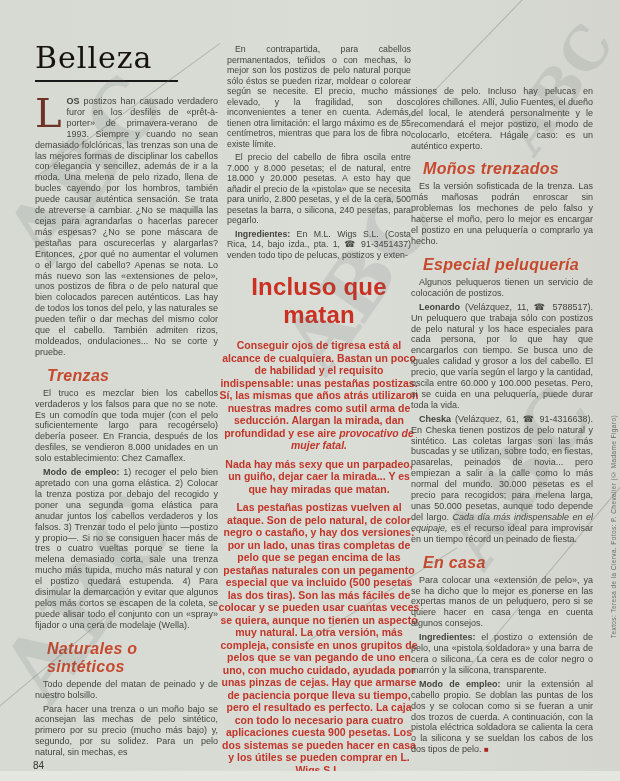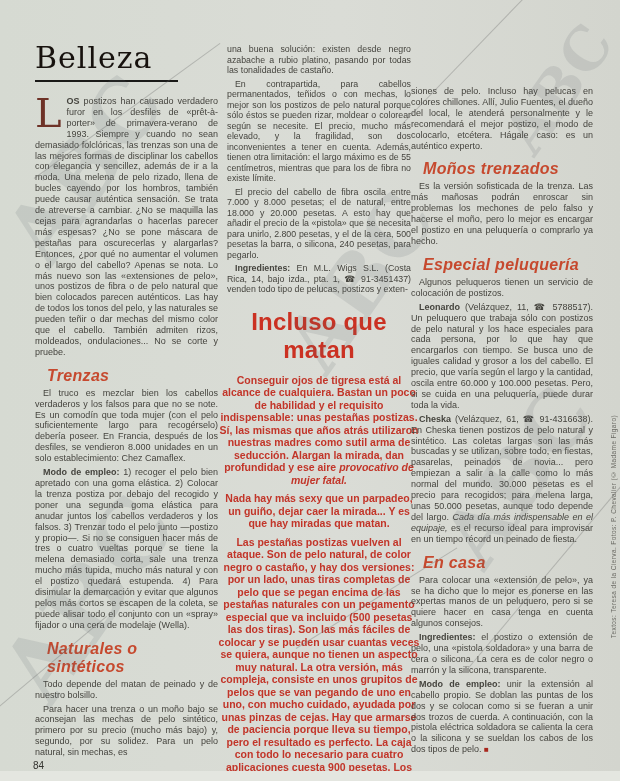--- a/index.html
+++ b/index.html
@@ -81,21 +81,20 @@
     <p class="body noindent"><span class="dropcap">L</span><span class="lead-bold">OS</span><span> postizos han causado verdadero furor en los desfiles de «prêt-à-porter» de primavera-verano de 1993. Siempre y cuando no sean demasiado folclóricas, las trenzas son una de las mejores formas de disciplinar los cabellos con elegancia y sencillez, además de ir a la moda. Una melena de pelo rizado, llena de bucles cayendo por los hombros, también puede causar auténtica sensación. Se trata de atreverse a cambiar. ¿No se maquilla las cejas para agrandarlas o hacerlas parecer más espesas? ¿No se pone máscara de pestañas para oscurecerlas y alargarlas? Entonces, ¿por qué no aumentar el volumen o el largo del cabello? Apenas se nota. Lo más nuevo son las «extensiones de pelo», unos postizos de fibra o de pelo natural que bien colocados parecen auténticos. Las hay de todos los tonos del pelo, y las naturales se pueden teñir o dar mechas del mismo color que el cabello. También admiten rizos, moldeados, ondulaciones... No se corte y pruebe.</span></p>
     <h2 class="red-h">Trenzas</h2>
     <p class="body">El truco es mezclar bien los cabellos verdaderos y los falsos para que no se note. Es un comodín que toda mujer (con el pelo suficientemente largo para recogérselo) debería poseer. En Francia, después de los desfiles, se vendieron 8.000 unidades en un solo establecimiento: Chez Camaflex.</p>
     <p class="body"><span class="lead-bold">Modo de empleo:</span><span> 1) recoger el pelo bien apretado con una goma elástica. 2) Colocar la trenza postiza por debajo del recogido y poner una segunda goma elástica para anudar juntos los cabellos verdaderos y los falsos. 3) Trenzar todo el pelo junto —postizo y propio—. Si no se consiguen hacer más de tres o cuatro vueltas porque se tiene la melena demasiado corta, sale una trenza mucho más tupida, mucho más natural y con el postizo quedará estupenda. 4) Para disimular la demarcación y evitar que algunos pelos más cortos se escapen de la coleta, se puede alisar todo el conjunto con un «spray» fijador o una cera de modelaje (Wella).</span></p>
     <h2 class="red-h">Naturales o sintéticos</h2>
     <p class="body">Todo depende del matan de peinado y de nuestro bolsillo.</p>
     <p class="body">Para hacer una trenza o un moño bajo se aconsejan las mechas de pelo sintético, primero por su precio (mucho más bajo) y, segundo, por su solidez. Para un pelo natural, sin mechas, es</p>
   </div>
 
   <div class="col col2">
-    <p class="body noindent">una buena solución: existen desde negro azabache a rubio platino, pasando por todas las tonalidades de castaño.</p>
     <p class="body">En contrapartida, para cabellos permanentados, teñidos o con mechas, lo mejor son los postizos de pelo natural porque sólo éstos se pueden rizar, moldear o colorear según se necesite. El precio, mucho más elevado, y la fragilidad, son dos inconvenientes a tener en cuenta. Además, tienen otra limitación: el largo máximo es de 55 centímetros, mientras que para los de fibra no existe límite.</p>
     <p class="body">El precio del cabello de fibra oscila entre 7.000 y 8.000 pesetas; el de natural, entre 18.000 y 20.000 pesetas. A esto hay que añadir el precio de la «pistola» que se necesita para unirlo, 2.800 pesetas, y el de la cera, 500 pesetas la barra, o silicona, 240 pesetas, para pegarlo.</p>
     <p class="body"><span class="lead-bold">Ingredientes:</span><span> En M.L. Wigs S.L. (Costa Rica, 14, bajo izda., pta. 1, ☎ 91-3451437) venden todo tipo de pelucas, postizos y exten-</span></p>
 
     <div class="feature">
       <h2 class="feature-title">Incluso que matan</h2>
       <p><span>Conseguir ojos de tigresa está al alcance de cualquiera. Bastan un poco de habilidad y el requisito indispensable: unas pestañas postizas. Sí, las mismas que años atrás utilizaron nuestras madres como sutil arma de seducción. Alargan la mirada, dan profundidad y ese aire </span><span class="ital">provocativo de mujer fatal.</span></p>
       <p>Nada hay más sexy que un parpadeo, un guiño, dejar caer la mirada... Y es que hay miradas que matan.</p>
       <p>Las pestañas postizas vuelven al ataque. Son de pelo natural, de color negro o castaño, y hay dos versiones: por un lado, unas tiras completas de pelo que se pegan encima de las pestañas naturales con un pegamento especial que va incluido (500 pesetas las dos tiras). Son las más fáciles de colocar y se pueden usar cuantas veces se quiera, aunque no tienen un aspecto muy natural. La otra versión, más compleja, consiste en unos grupitos de pelos que se van pegando de uno en uno, con mucho cuidado, ayudada por unas pinzas de cejas. Hay que armarse de paciencia porque lleva su tiempo, pero el resultado es perfecto. La caja con todo lo necesario para cuatro aplicaciones cuesta 900 pesetas. Los dos sistemas se pueden hacer en casa y los útiles se pueden comprar en L. Wigs S.L.</p>
     </div>

